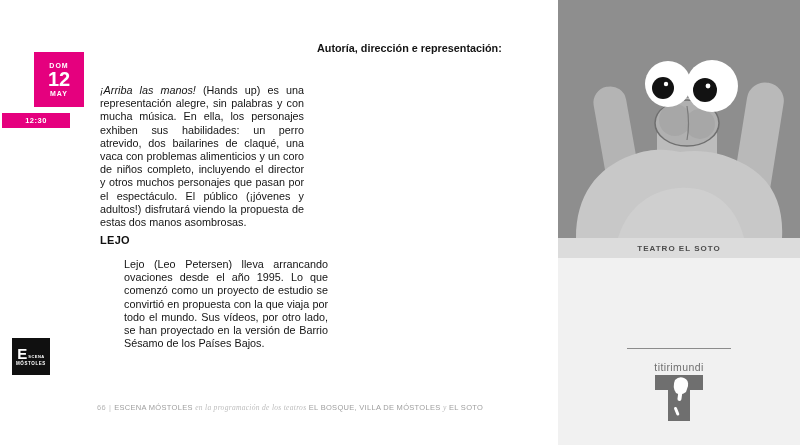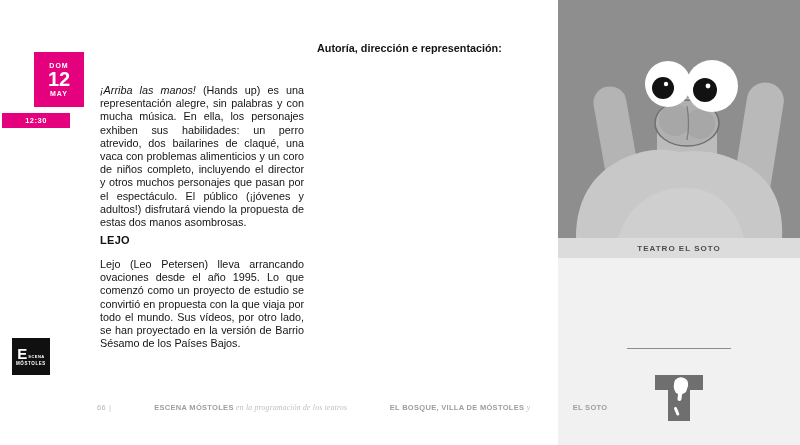--- a/index.html
+++ b/index.html
@@ -31,21 +31,21 @@
     padding:4px 9px; letter-spacing:0.4px; white-space:nowrap; }
 
   
   .title { position:absolute; left:99px; top:44px; font-size:23px; font-weight:bold;
     color:#111; letter-spacing:0.2px; }
   .body-col { position:absolute; left:100px; width:204px; font-size:10.8px;
     line-height:13.2px; color:#141414; text-align:justify; }
   .para1 { top:84px; }
   .section-head { position:absolute; left:100px; top:234px; font-size:11px;
     font-weight:bold; color:#111; letter-spacing:0.3px; }
-  .para2 { top:258px; }
+  .para2 { top:258px;margin-left:24px; }
 
   
   .credits { position:absolute; left:317px; top:42px; width:215px; font-size:10.8px;
     line-height:13.5px; color:#141414; }
   .credits-label { font-weight:bold; }
 
   
   .right-panel { position:absolute; left:558px; top:0; width:242px; height:445px;
     background:#f1f1f1; }
   .photo { position:absolute; left:0; top:0; width:242px; height:238px; background:#8e8e8e; }
@@ -59,21 +59,21 @@
     cursor:pointer; }
   .divider { position:absolute; top:348px; left:50%; transform:translateX(-50%);
     width:104px; border-top:1px solid #8c8c8c; }
   .titi-text { position:absolute; top:361px; width:100%; text-align:center;
     font-size:10.5px; color:#6f6f6f; letter-spacing:0.4px; }
   .t-logo { position:absolute; top:375px; left:50%; transform:translateX(-50%); }
 
   
   .footer { position:absolute; left:97px; top:403px; font-size:7.5px;
     color:#b5b5b5; letter-spacing:0.3px; white-space:nowrap; }
-  .footer .bold { font-weight:bold; color:#9e9e9e;margin-left:40px; }
+  .footer .bold { font-weight:normal; color:#9e9e9e; }
   .footer .script { font-family:"Liberation Serif", serif; font-style:italic; color:#bdbdbd; }
   .footer .sep { margin:0 3px; color:#c4c4c4; }
 
   :root { --pink:#e5007e; }
 </style>
 </head>
 <body>
 
 <div class="stage">
 
@@ -132,20 +132,21 @@
         <circle cx="108" cy="84" r="2.2" fill="#ffffff"></circle>
         <circle cx="154" cy="86" r="26" fill="#ffffff"></circle>
         <circle cx="147" cy="90" r="12" fill="#121212"></circle>
         <circle cx="150" cy="86" r="2.4" fill="#ffffff"></circle>
       </svg>
     </div>
     <div class="caption-bar">TEATRO EL SOTO</div>
 
 
     <div class="divider"></div>
+    <div class="titi-text">titirimundi</div>
     <svg class="t-logo" width="48" height="46" viewBox="0 0 48 46">
       <path d="M0,0 h48 v15 h-13 v31 h-22 v-31 h-13 z" fill="#6f6f6f"></path>
       <path d="M20,5 q4,-4 9,-2 q5,2 4,8 l-2,6 q-5,4 -10,1 q-4,-6 -1,-13 z" fill="#ffffff"></path>
       <rect x="23" y="15" width="4" height="11" rx="2" fill="#ffffff" transform="rotate(8 25 20)"></rect>
       <rect x="20" y="32" width="3" height="9" rx="1.5" fill="#ffffff" transform="rotate(-22 21 36)"></rect>
     </svg>
   </div>
 
   <div class="footer">
     <span>66</span><span class="sep">|</span><span class="bold">ESCENA MÓSTOLES</span>

